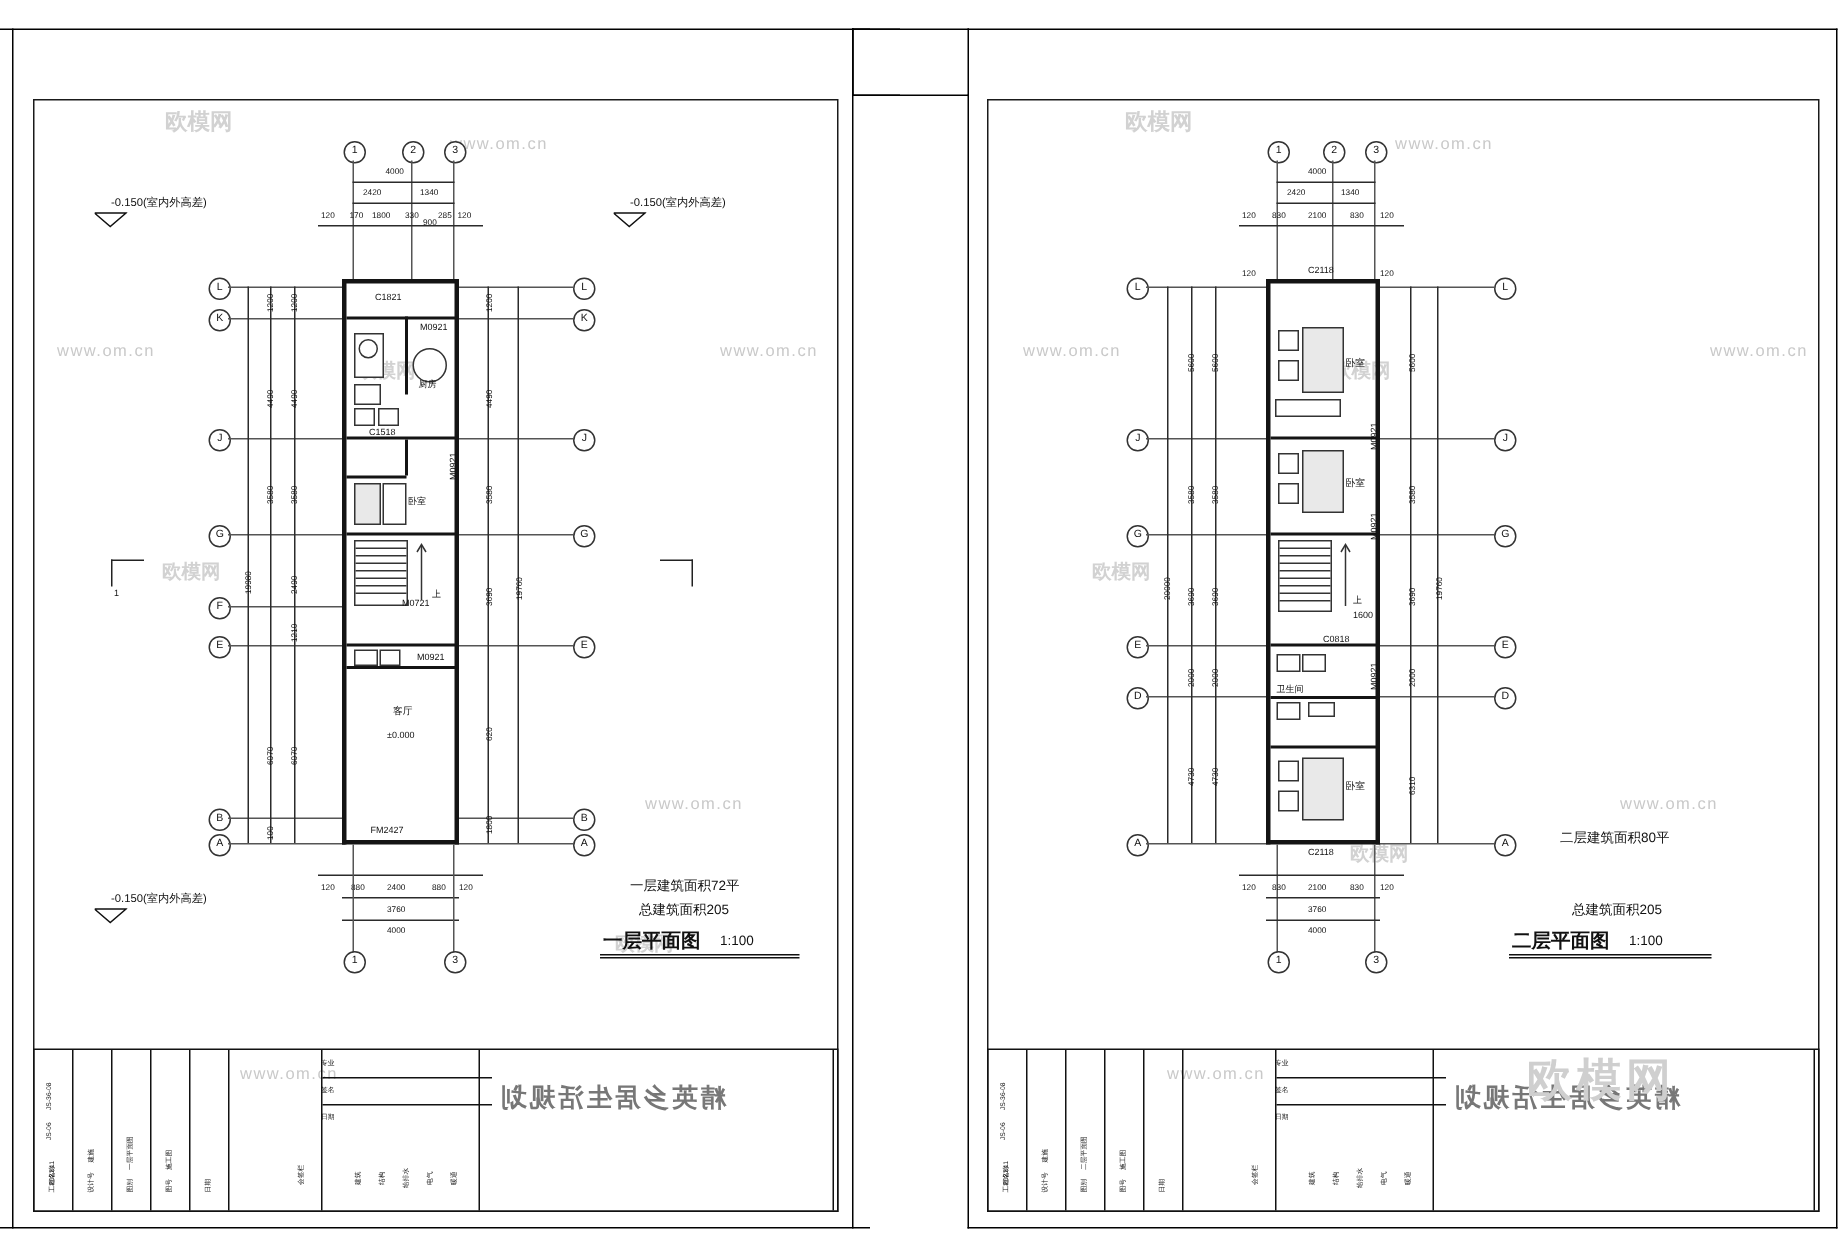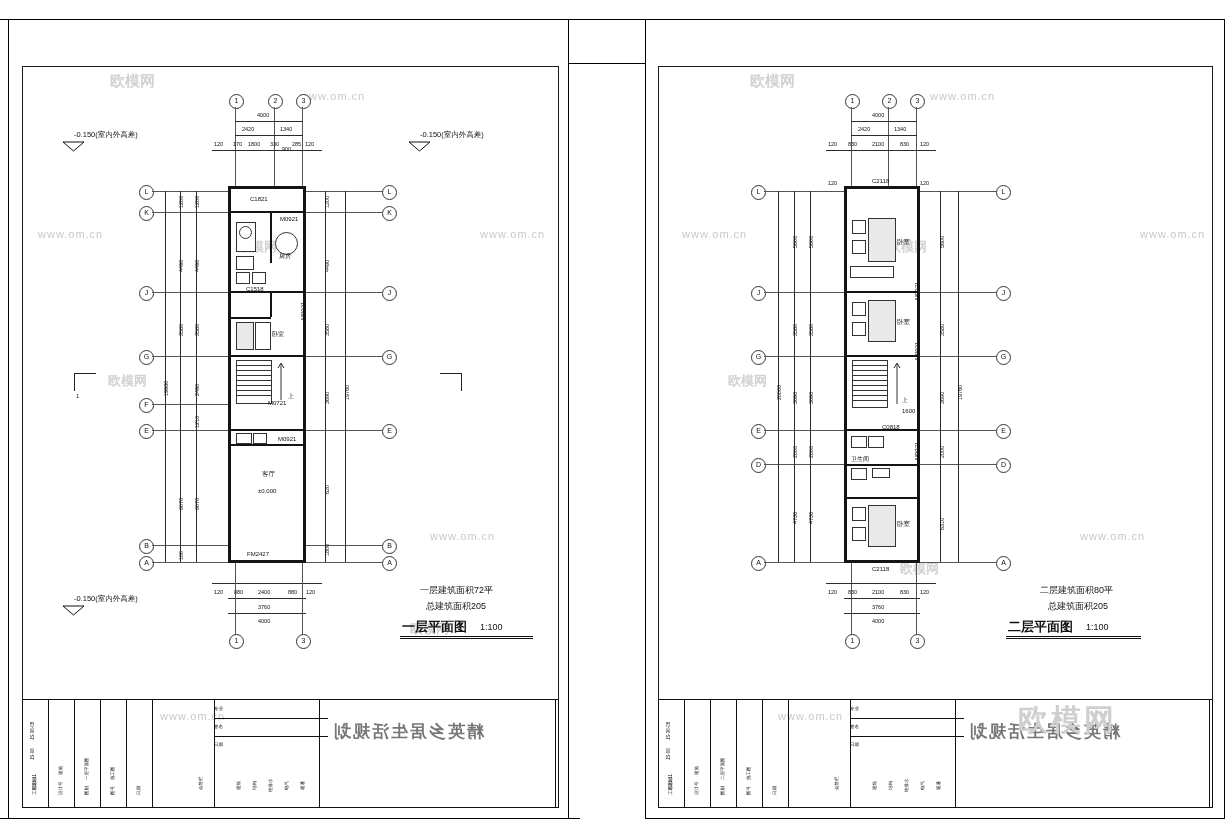--- a/index.html
+++ b/index.html
@@ -562,21 +562,21 @@
   <div class="dim" style="left:272px;top:589px;">2100</div>
   <div class="dim" style="left:300px;top:589px;">830</div>
   <div class="dim" style="left:320px;top:589px;">120</div>
   <div class="thin" style="left:244px;top:598px;width:76px;height:1px;"></div>
   <div class="dim" style="left:272px;top:604px;">3760</div>
   <div class="thin" style="left:244px;top:613px;width:76px;height:1px;"></div>
   <div class="dim" style="left:272px;top:618px;">4000</div>
   <div class="bubble" style="left:245px;top:634px;">1</div>
   <div class="bubble" style="left:310px;top:634px;">3</div>
 
-  <div class="title-note" style="left:440px;top:584px;">二层建筑面积80平</div>
+  <div class="title-note" style="left:440px;top:552px;">二层建筑面积80平</div>
   <div class="title-note" style="left:448px;top:600px;">总建筑面积205</div>
   <div class="title-cn" style="left:408px;top:618px;">二层平面图</div>
   <div class="title-note" style="left:486px;top:622px;">1:100</div>
   <div class="title-underline" style="left:406px;top:636px;width:135px;"></div>
   <div class="title-underline" style="left:406px;top:638px;width:135px;"></div>
 
   <div class="tb" style="left:58px;top:699px;width:553px;height:107px;">
     <div class="c" style="left:0;width:26px;"></div>
     <div class="c" style="left:26px;width:26px;"></div>
     <div class="c" style="left:52px;width:26px;"></div>

